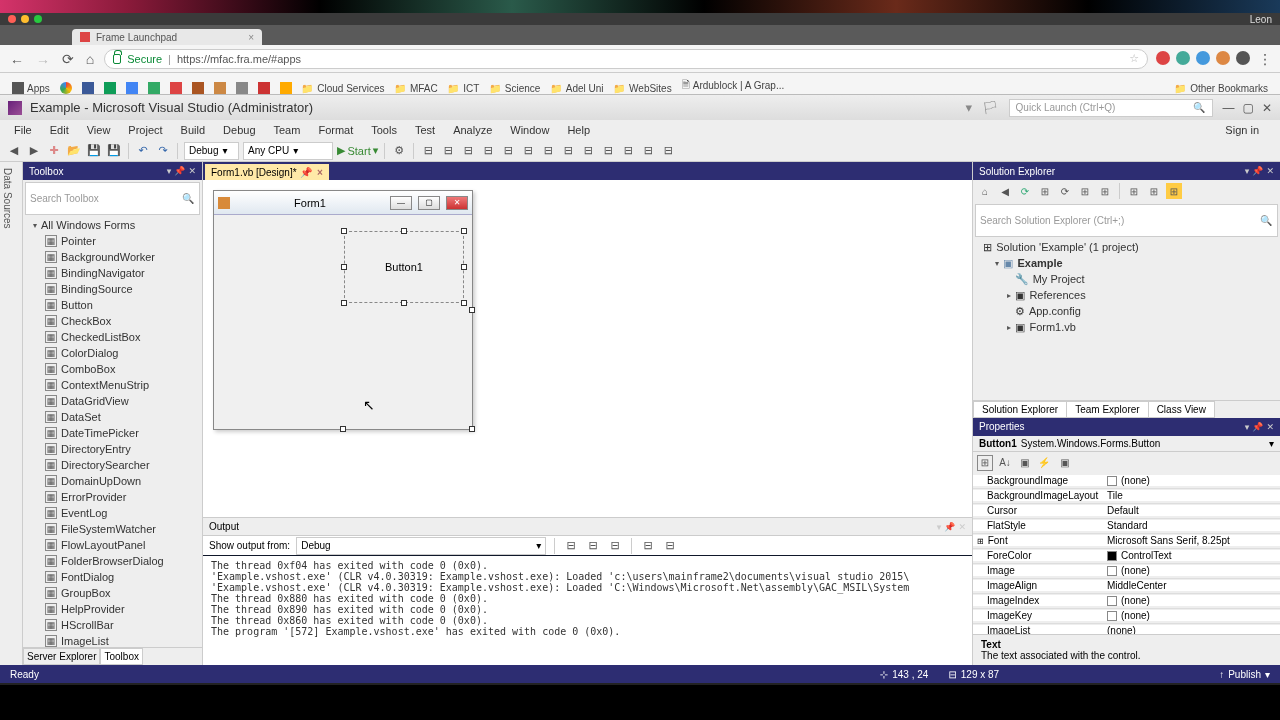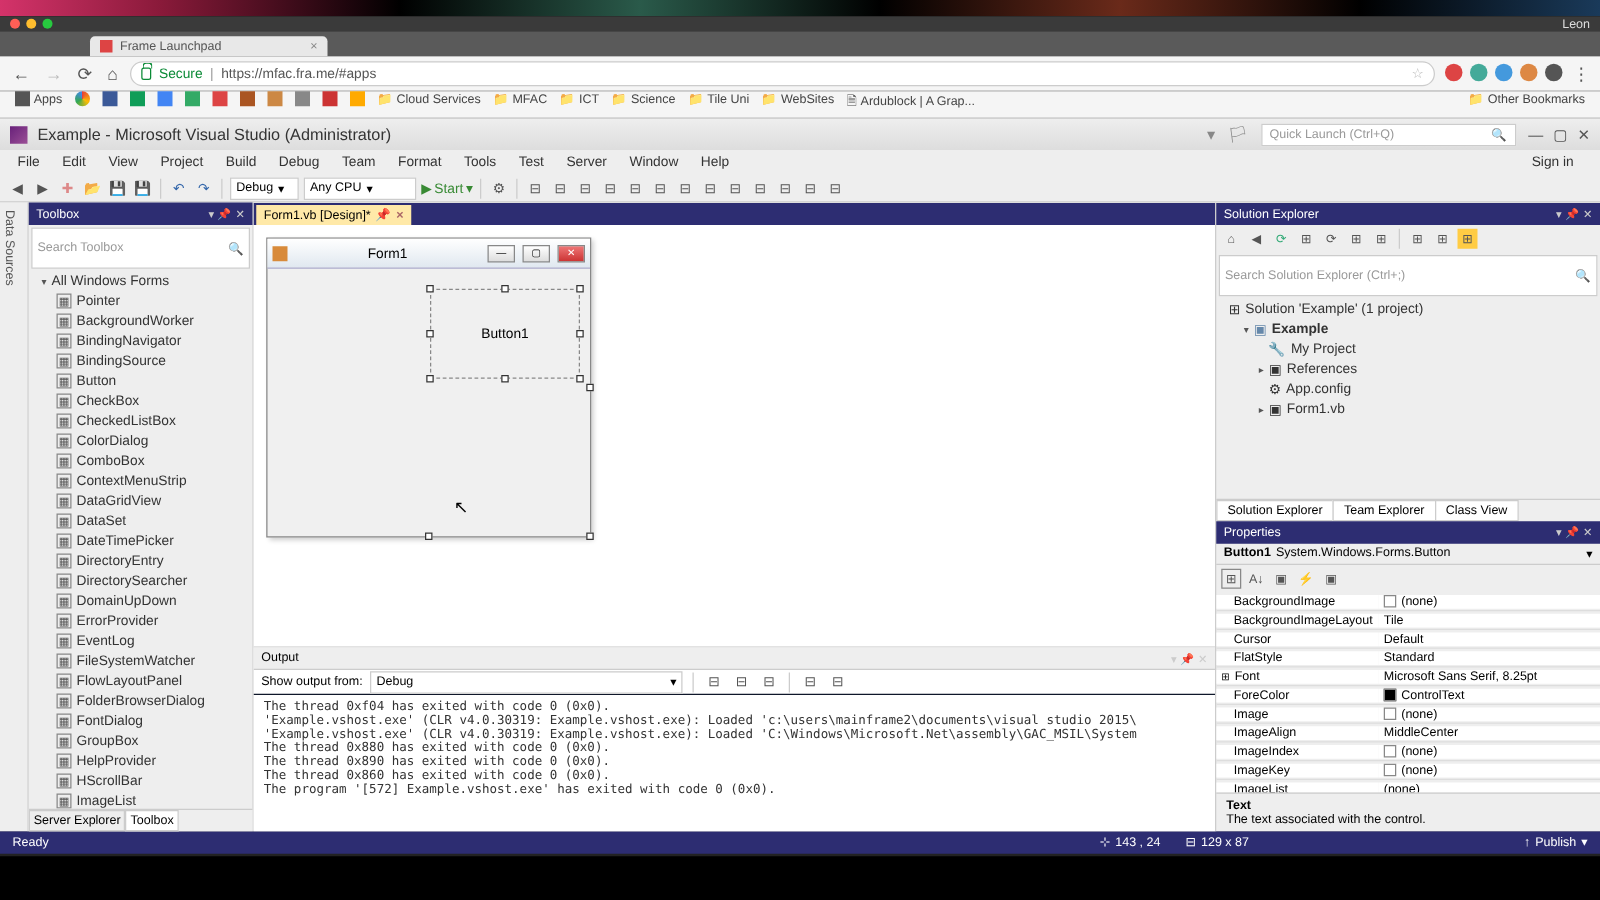--- a/index.html
+++ b/index.html
@@ -14,21 +14,21 @@
 .bx { color: #888; font-size: 10px; margin-left: auto; }
 .addr { height: 28px; background: #f5f5f5; display: flex; align-items: center; padding: 0 8px; gap: 8px; border-bottom: 1px solid #ccc; }
 .navbtn { color: #555; font-size: 14px; padding: 2px; }
 .url { flex: 1; background: #fff; border: 1px solid #ccc; border-radius: 12px; height: 20px; display: flex; align-items: center; padding: 0 8px; font-size: 11px; gap: 6px; }
 .lock { width: 8px; height: 10px; border: 1px solid #0a8a36; border-radius: 2px; position: relative; }
 .lock::before { content:""; position:absolute; width:6px; height:4px; border:1px solid #0a8a36; border-bottom:none; border-radius:3px 3px 0 0; top:-5px; left:0; }
 .sec { color: #0a8a36; font-weight: 500; }
 .urltxt { color: #555; }
 .icrow { display:flex; gap:6px; }
 .ci { width:14px; height:14px; border-radius:50%; }
-.bmk { height: 22px; background: #f5f5f5; display: flex; align-items: flex-start; padding: 0 12px; gap: 10px; font-size: 10px; color: #444; border-bottom: 1px solid #bbb; }
+.bmk { height: 22px; background: #f5f5f5; display: flex; align-items: flex-end; padding: 0 12px; gap: 10px; font-size: 10px; color: #444; border-bottom: 1px solid #bbb; }
 .bk { display: flex; align-items: center; gap: 3px; }
 .bi { width: 12px; height: 12px; }
 .vs { background: #eee; position: relative; height: 570px; }
 .vstitle { height: 25px; background: linear-gradient(#eee,#ddd); display: flex; align-items: center; padding: 0 8px; gap: 8px; font-size: 13px; color: #333; }
 .vslogo { width: 14px; height: 14px; background: linear-gradient(135deg,#68217a,#9b4f96); }
 .vsright { margin-left: auto; display: flex; align-items: center; gap: 10px; }
 .ql { border: 1px solid #ccc; background: #fff; height: 18px; width: 204px; font-size: 10px; padding: 0 6px; color: #999; display: flex; align-items: center; justify-content: space-between; }
 .wbtns { display: flex; gap: 8px; font-size: 12px; color: #555; }
 .menu { height: 20px; background: #eee; display: flex; align-items: center; padding: 0 6px; gap: 2px; font-size: 11px; color: #333; }
 .mi { padding: 2px 8px; }
@@ -159,21 +159,21 @@
   <div class="bk">
       <span style="color:#c9a84a">📁</span>
       <span>ICT</span>
     </div>
   <div class="bk">
       <span style="color:#c9a84a">📁</span>
       <span>Science</span>
     </div>
   <div class="bk">
       <span style="color:#c9a84a">📁</span>
-      <span>Tile Uni</span>
+      <span>Adel Uni</span>
     </div>
   <div class="bk">
       <span style="color:#c9a84a">📁</span>
       <span>WebSites</span>
     </div>
   <div class="bk">
       <span>🗎</span>
       <span>Ardublock | A Grap...</span>
     </div>
   <div class="bk" style="margin-left:auto">
@@ -204,21 +204,21 @@
     <span class="mi">File</span>
     <span class="mi">Edit</span>
     <span class="mi">View</span>
     <span class="mi">Project</span>
     <span class="mi">Build</span>
     <span class="mi">Debug</span>
     <span class="mi">Team</span>
     <span class="mi">Format</span>
     <span class="mi">Tools</span>
     <span class="mi">Test</span>
-    <span class="mi">Server</span>
+    <span class="mi">Analyze</span>
     <span class="mi">Window</span>
     <span class="mi">Help</span>
     <span class="mi signin">Sign in</span>
   </div>
   <div class="tb">
     <span class="tbi">◀</span>
     <span class="tbi">▶</span>
     <span class="tbi" style="color:#d88">✚</span>
     <span class="tbi" style="color:#c9a84a">📂</span>
     <span class="tbi" style="color:#56a">💾</span>

